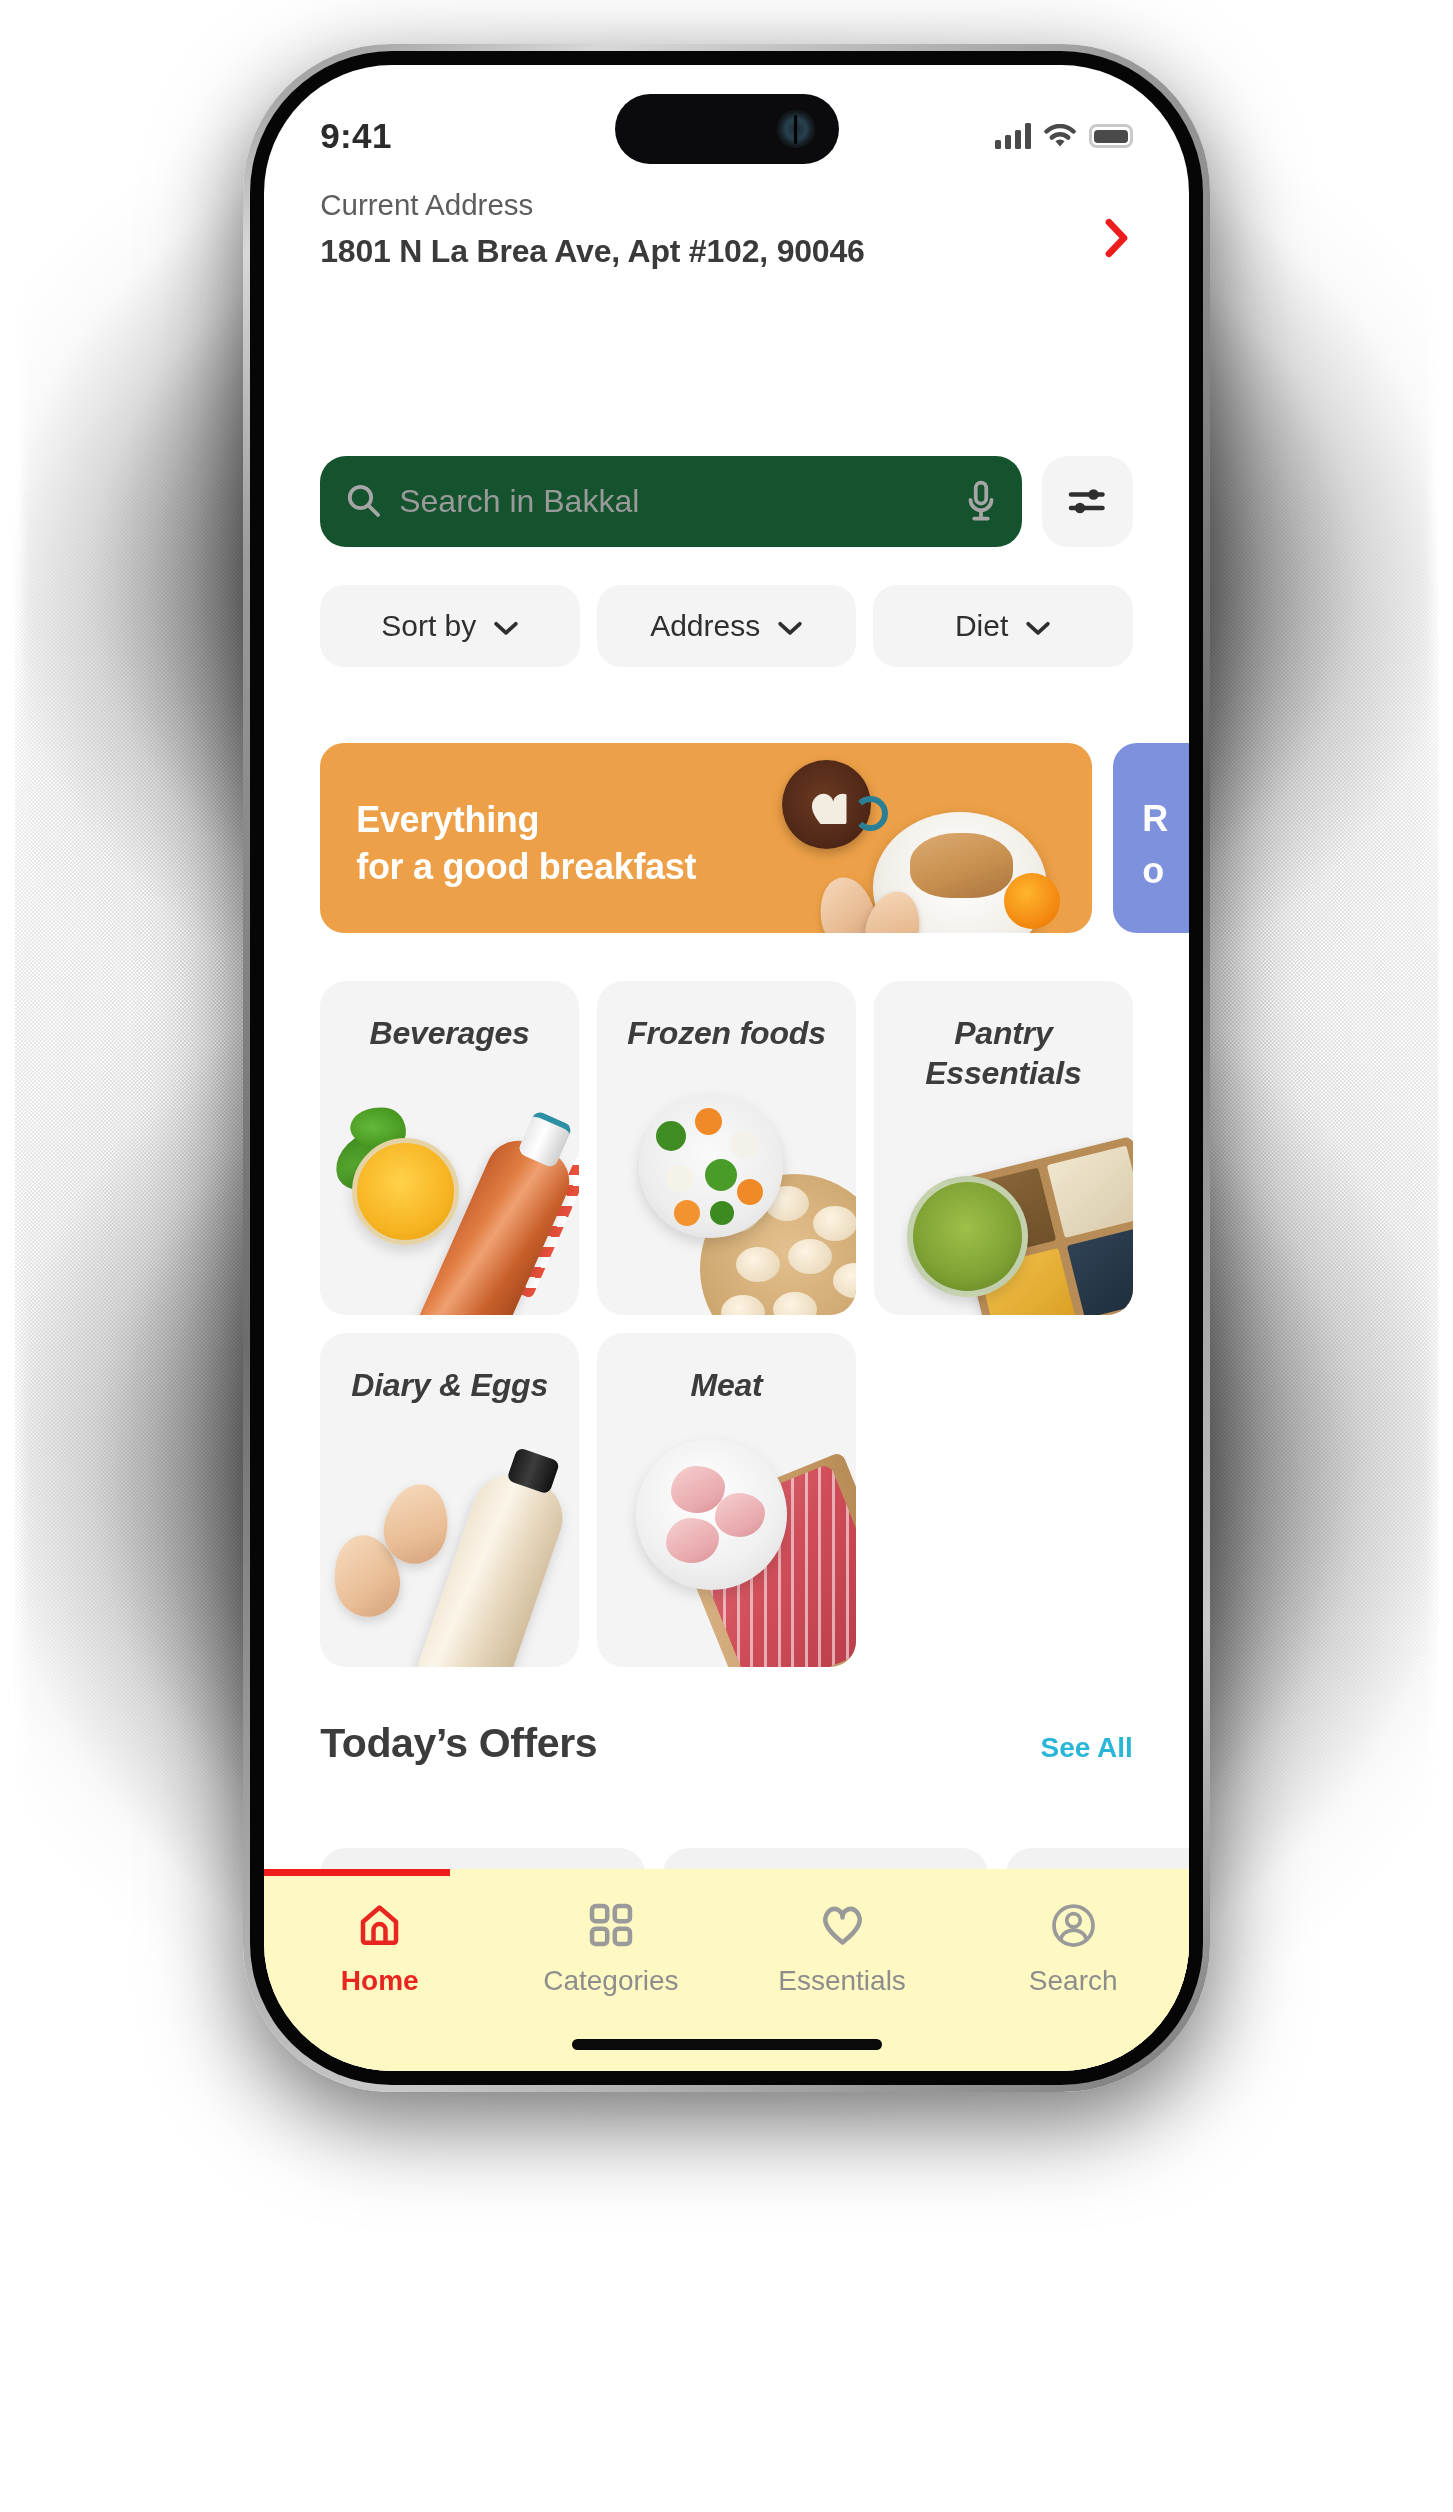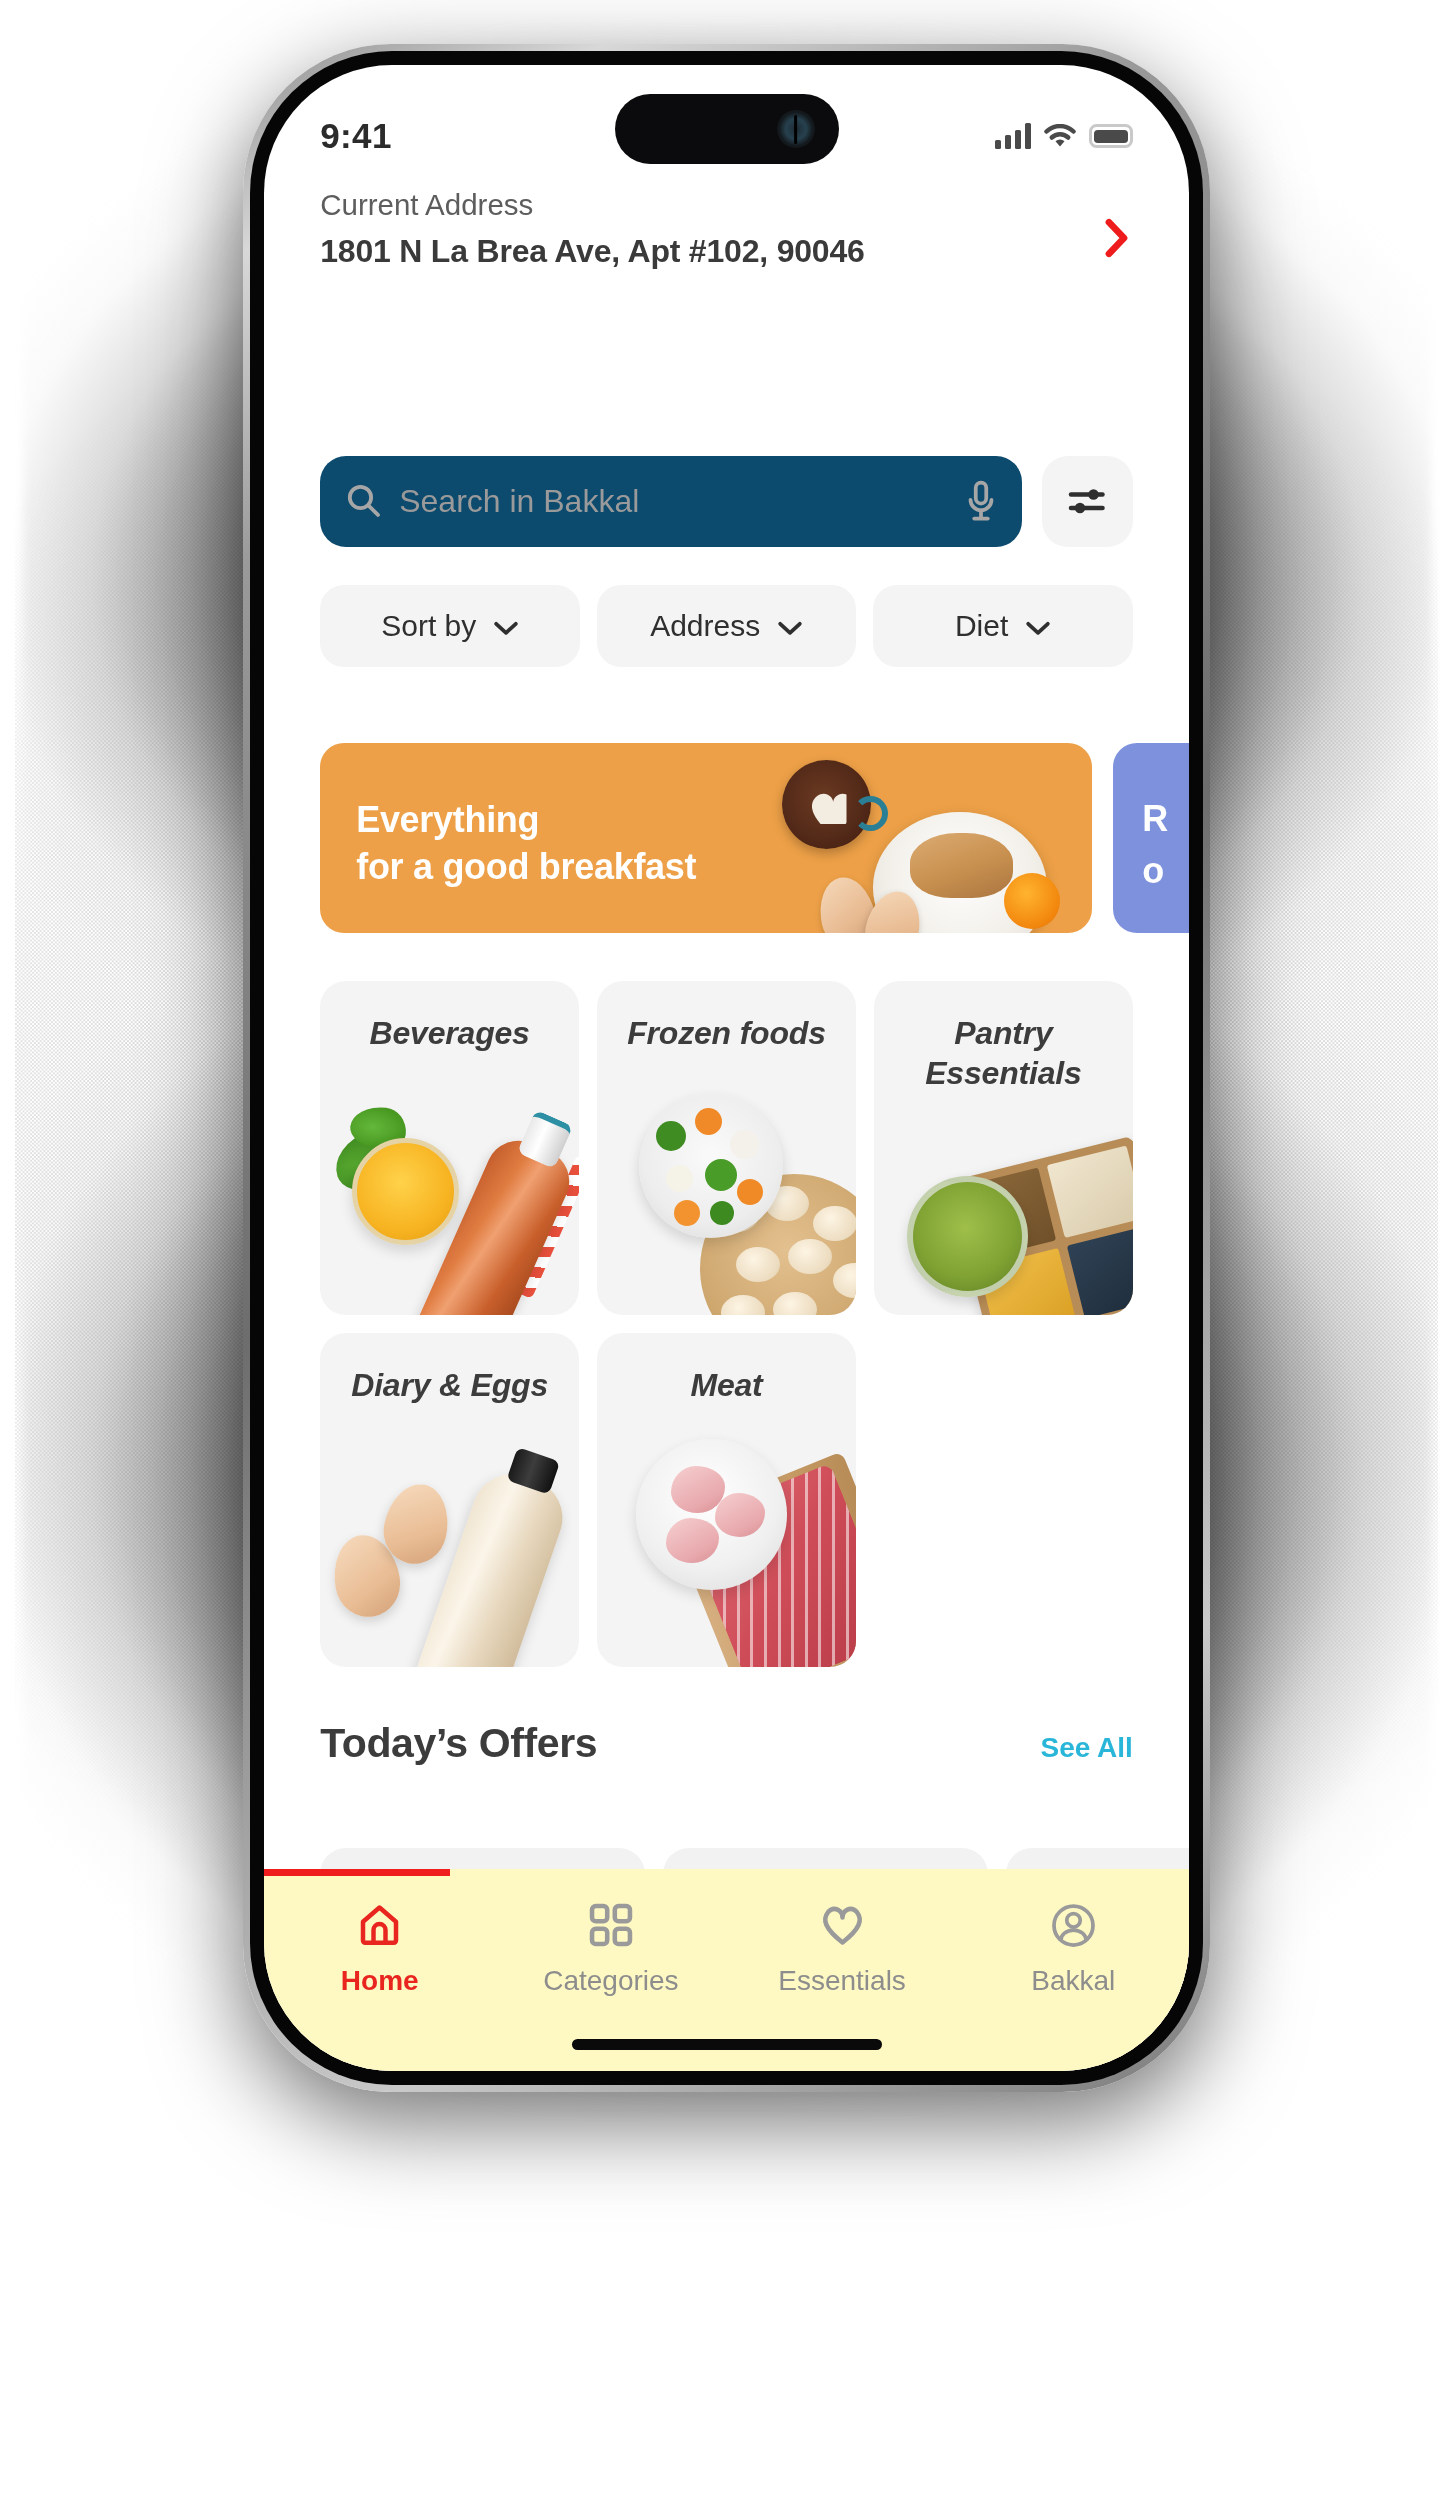--- a/index.html
+++ b/index.html
@@ -117,21 +117,21 @@
   .addr-chevron {
     width: 33px; height: 44px; margin-bottom: 10.6px;
   }
 
   
   .search-row {
     position: absolute; left: 56px; top: 391px; right: 56px;
     display: flex; gap: 19.6px;
   }
   .search-box {
-    flex: 1; height: 91px; background: #0c4a6e; border-radius: 26px;
+    flex: 1; height: 91px; background: #14532d; border-radius: 26px;
     display: flex; align-items: center; padding: 0 26px; gap: 18px;
   }
   .search-ph { flex: 1; font-size: 32px; color: #9a9a9a; }
   .filter-btn {
     width: 91px; height: 91px; background: #f4f4f4; border-radius: 26px;
     display: flex; align-items: center; justify-content: center;
   }
 
   
   .chips {
@@ -730,21 +730,21 @@
 
 
           <div class="tab">
             <div class="tab-icon">
               <svg width="45" height="45" viewBox="0 0 60 60">
                 <circle cx="30" cy="30" r="26" stroke="#9a9a9a" stroke-width="5" fill="none"></circle>
                 <circle cx="30" cy="23" r="9" stroke="#9a9a9a" stroke-width="5" fill="none"></circle>
                 <path d="M13 50 a17 14 0 0 1 34 0" stroke="#9a9a9a" stroke-width="5" fill="none"></path>
               </svg>
             </div>
-            <div class="tab-label">Bakkal</div>
+            <div class="tab-label">Search</div>
           </div>
         </div>
 
         <div class="home-indicator"></div>
 
       </div>
     </div>
   </div>
 </div>
 

